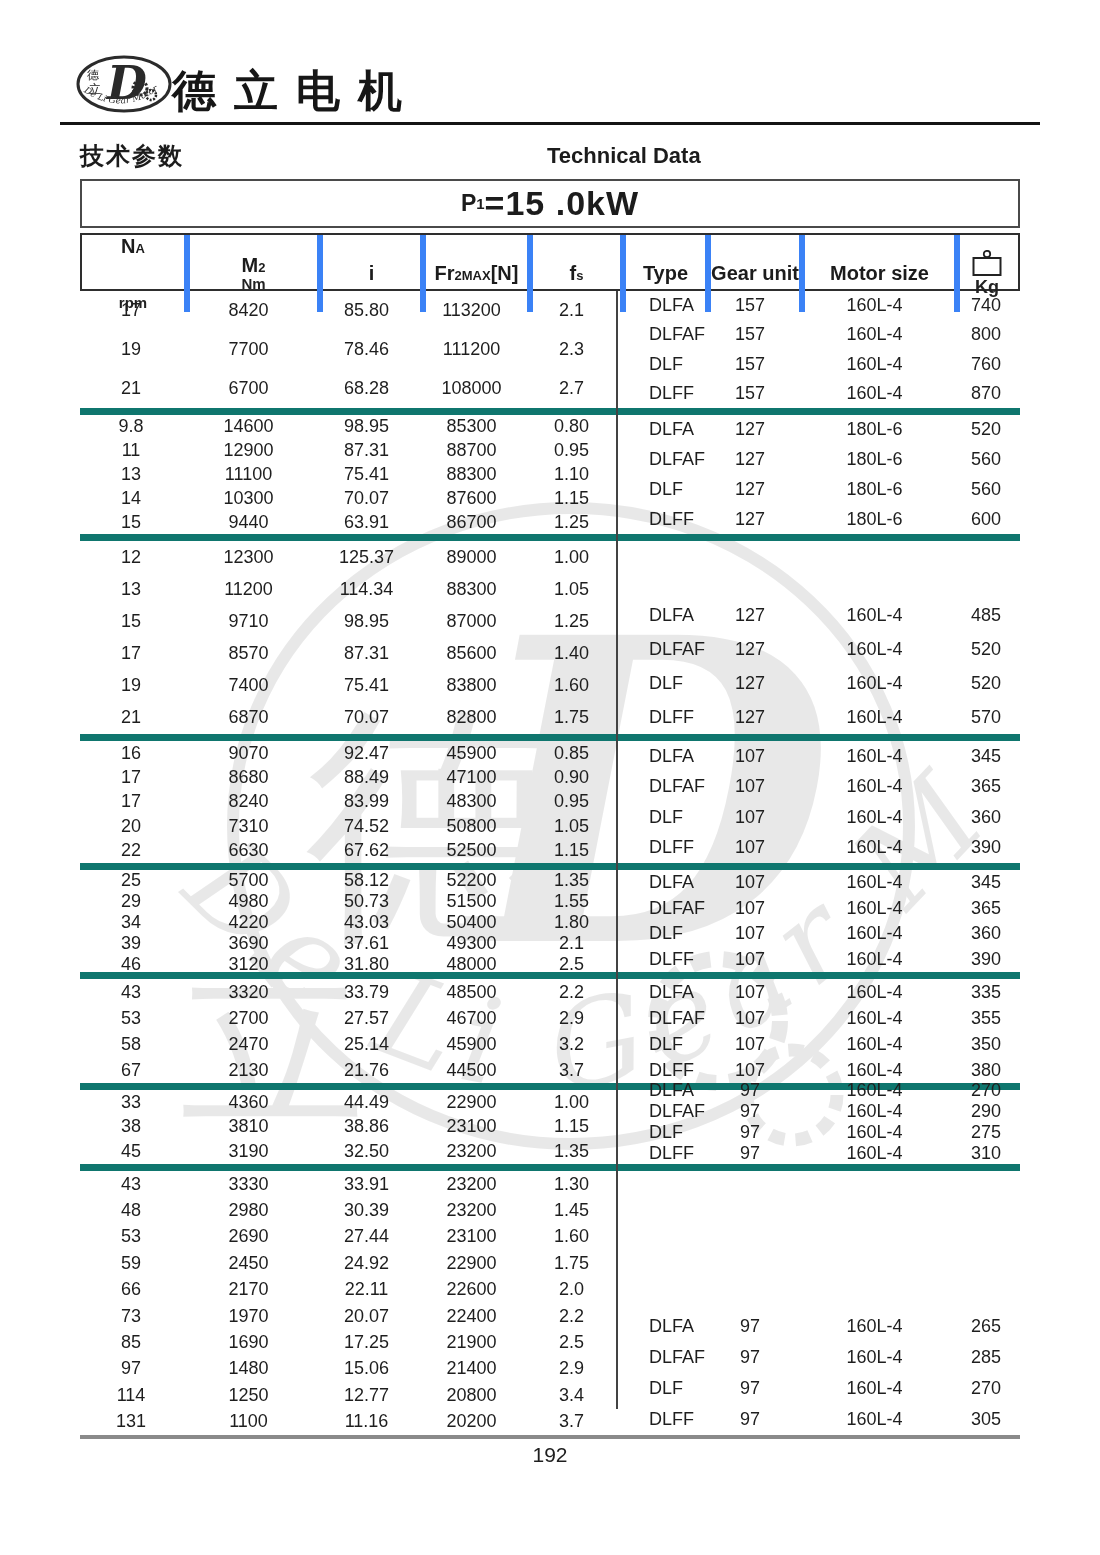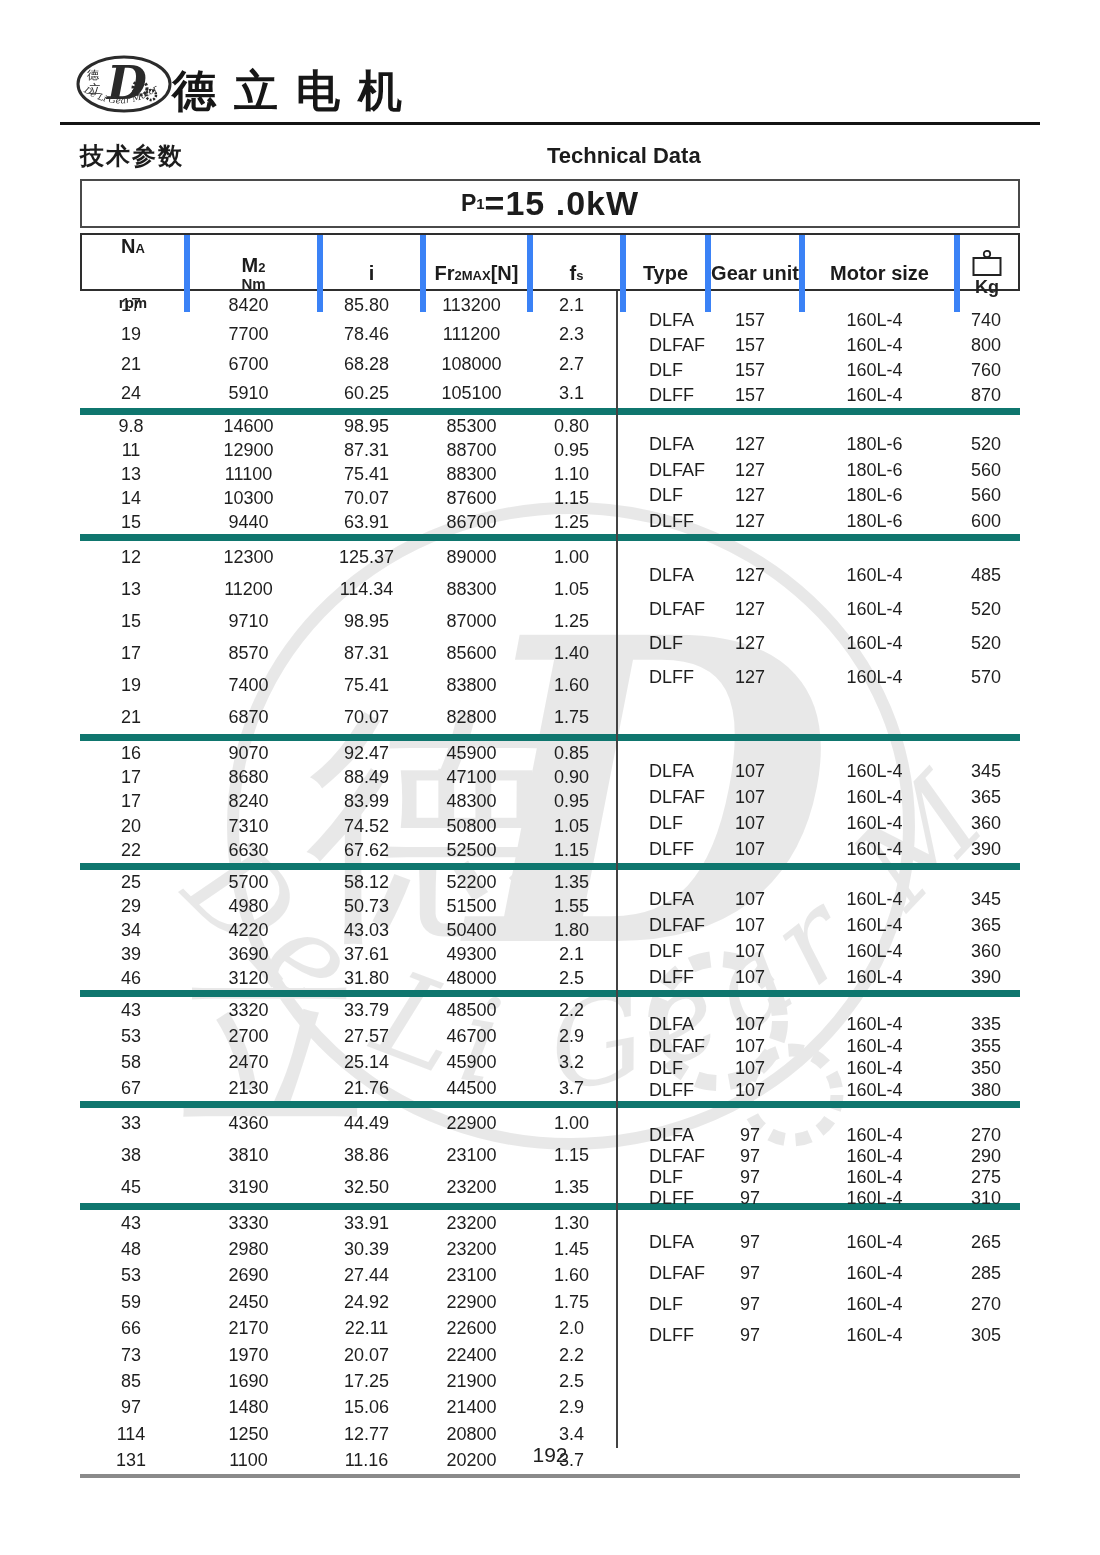--- a/index.html
+++ b/index.html
@@ -33,21 +33,21 @@
   .kg-cell svg{display:block;margin:0 auto 1px auto;}
   .kg-label{font-size:18px;}
 
   
   .tbody{position:absolute;left:80px;top:291px;width:940px;border-bottom:4px solid #8a8a8a;box-sizing:content-box;}
   .vline{position:absolute;left:536px;top:0;bottom:26px;width:2px;background:#434343;z-index:2;}
   .group{display:flex;box-sizing:border-box;position:relative;z-index:1;}
   .group:not(:last-of-type){border-bottom:7px solid #0f766e;}
   .gside{display:flex;flex-direction:column;}
   .gl{width:538px;justify-content:space-around;}
-  .gr{width:402px;justify-content:flex-start;margin-top:17px;}
+  .gr{width:402px;justify-content:flex-end;}
   .trow{display:grid;align-items:center;}
   .lrow{grid-template-columns:102px 133px 103px 107px 93px;}
   .rrow{grid-template-columns:85px 94px 155px 68px;height:var(--rh,31px);}
   .tcell{text-align:center;font-size:18px;color:#1e1e1e;}
   .rrow .tcell:first-child{text-align:left;padding-left:31px;}
 
   
   .wm{position:absolute;left:40px;top:190px;opacity:0.085;z-index:0;pointer-events:none;}
   .wm text{fill:#000;}
   .wm .cjk{font-family:"DejaVu Serif",serif;}
@@ -155,27 +155,20 @@
             <div class="tcell">111200</div>
             <div class="tcell">2.3</div>
           </div>
           <div class="trow lrow">
             <div class="tcell">21</div>
             <div class="tcell">6700</div>
             <div class="tcell">68.28</div>
             <div class="tcell">108000</div>
             <div class="tcell">2.7</div>
           </div>
-          <div class="trow lrow">
-            <div class="tcell">24</div>
-            <div class="tcell">5910</div>
-            <div class="tcell">60.25</div>
-            <div class="tcell">105100</div>
-            <div class="tcell">3.1</div>
-          </div>
         </div>
         <div class="gside gr">
           <div class="trow rrow">
             <div class="tcell">DLFA</div>
             <div class="tcell">157</div>
             <div class="tcell">160L-4</div>
             <div class="tcell">740</div>
           </div>
           <div class="trow rrow">
             <div class="tcell">DLFAF</div>
@@ -392,21 +385,21 @@
             <div class="tcell">360</div>
           </div>
           <div class="trow rrow">
             <div class="tcell">DLFF</div>
             <div class="tcell">107</div>
             <div class="tcell">160L-4</div>
             <div class="tcell">390</div>
           </div>
         </div>
       </div>
-    <div class="group" style="height:127px; --rh:32px;">
+    <div class="group" style="height:109px; --rh:32px;">
         <div class="gside gl">
           <div class="trow lrow">
             <div class="tcell">25</div>
             <div class="tcell">5700</div>
             <div class="tcell">58.12</div>
             <div class="tcell">52200</div>
             <div class="tcell">1.35</div>
           </div>
           <div class="trow lrow">
             <div class="tcell">29</div>
@@ -515,21 +508,21 @@
             <div class="tcell">350</div>
           </div>
           <div class="trow rrow">
             <div class="tcell">DLFF</div>
             <div class="tcell">107</div>
             <div class="tcell">160L-4</div>
             <div class="tcell">380</div>
           </div>
         </div>
       </div>
-    <div class="group" style="height:102px; --rh:27px;">
+    <div class="group" style="height:81px; --rh:27px;">
         <div class="gside gl">
           <div class="trow lrow">
             <div class="tcell">33</div>
             <div class="tcell">4360</div>
             <div class="tcell">44.49</div>
             <div class="tcell">22900</div>
             <div class="tcell">1.00</div>
           </div>
           <div class="trow lrow">
             <div class="tcell">38</div>

